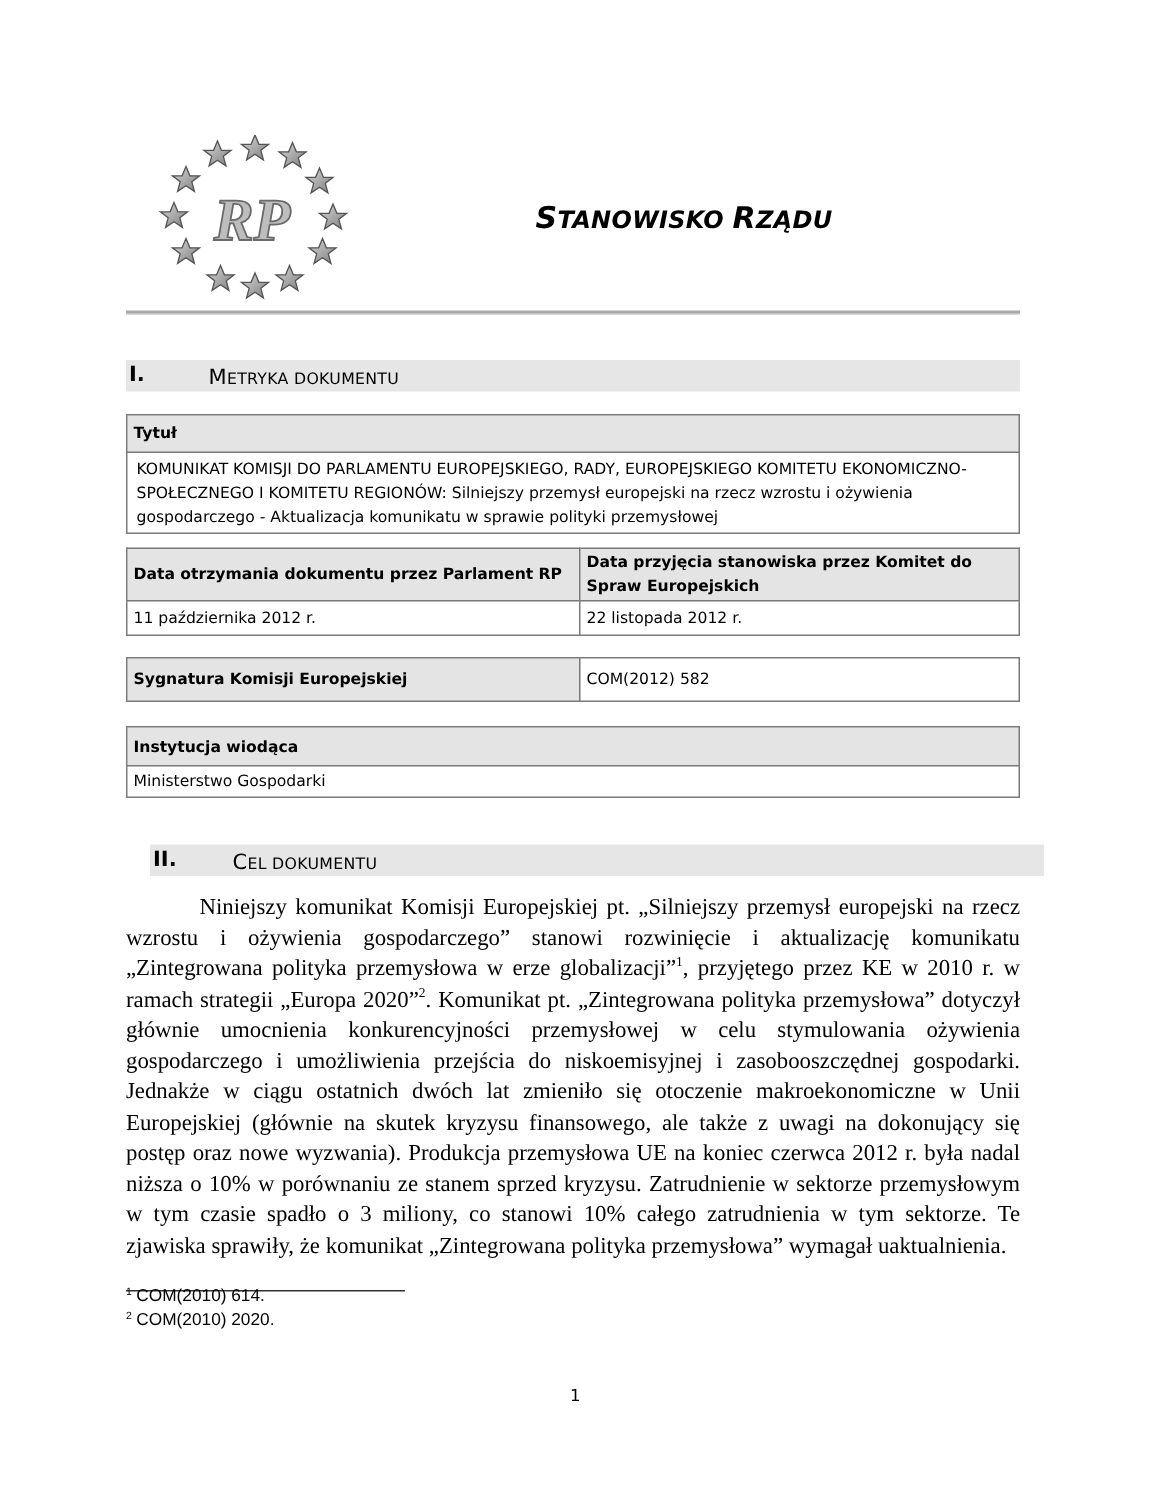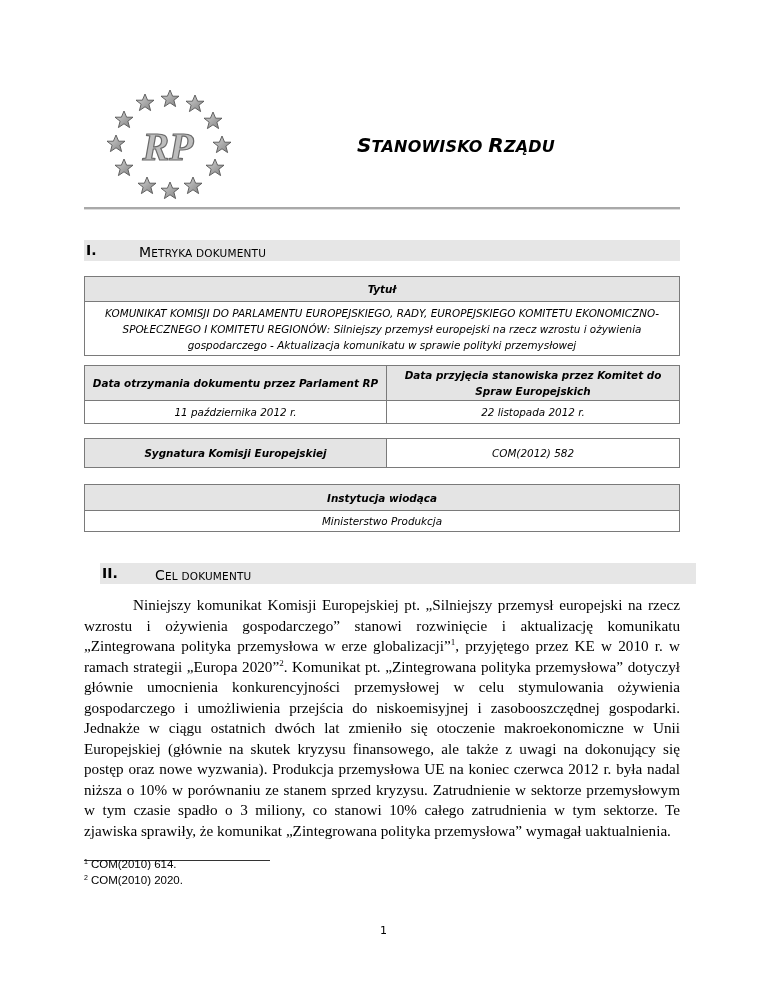--- a/index.html
+++ b/index.html
@@ -17,21 +17,21 @@
   .top-rule { left: 84px; top: 207px; width: 596px; height: 2px; background: #a9a9a9; border-bottom: 1px solid #dcdcdc; }
 
   
   .sec-bar { left: 84px; width: 596px; height: 21px; background: #e6e6e6; }
   .sec-num { position: absolute; left: 2px; top: 2px; font-family: "DejaVu Sans", sans-serif; font-weight: bold; font-size: 14px; }
   .sec-title { position: absolute; left: 55px; top: 4px; font-family: "DejaVu Sans", sans-serif; font-weight: normal; font-size: 10.5px; letter-spacing: 0.2px; }
   .sec-title .cap { font-size: 14px; }
 
   
   table.meta { position: absolute; left: 84px; width: 596px; border-collapse: collapse; font-family: "DejaVu Sans", sans-serif; font-size: 10.4px; }
-  table.meta td { border: 1px solid #7a7a7a; text-align: center; vertical-align: middle; padding: 0 4px; line-height: 16px; font-style: italic; }
+  table.meta td { border: 1px solid #7a7a7a; vertical-align: middle; padding: 0 4px; line-height: 16px; }
   table.meta td.hd { background: #e4e4e4; font-weight: bold; }
   table.meta td.val { background: #ffffff; }
 
   
   .para { left: 84px; top: 595px; width: 596px; font-family: "Liberation Serif", "DejaVu Serif", serif; font-size: 15.2px; line-height: 20.5px; text-align: justify; text-indent: 49px; }
   .para sup { font-size: 9px; line-height: 0; }
 
   .fn-rule { left: 84px; top: 860px; width: 186px; height: 1px; background: #333; }
   .footnotes { left: 84px; top: 855px; font-family: Liberation Sans, sans-serif; font-size: 11.5px; line-height: 14px; }
   .footnotes sup { font-size: 7px; vertical-align: 4px; margin-right: 3px; }
@@ -110,21 +110,21 @@
   </tr>
 </tbody>
   </table>
 
 <table class="meta" style="top:484px;">
   <tbody>
       <tr>
         <td class="hd" style="height:25px;">Instytucja wiodąca</td>
       </tr>
   <tr>
-        <td class="val" style="height:20px;">Ministerstwo Produkcja</td>
+        <td class="val" style="height:20px;">Ministerstwo Gospodarki</td>
       </tr>
 </tbody>
   </table>
 
 <div class="abs sec-bar" style="top:563px;margin-left:16px;">
   <span class="sec-num">II.</span>
   <span class="sec-title"><span class="cap">C</span><span>EL DOKUMENTU</span></span>
 </div>
 
 <div class="abs para"><span>Niniejszy komunikat Komisji Europejskiej pt. „Silniejszy przemysł europejski na rzecz wzrostu i ożywienia gospodarczego” stanowi rozwinięcie i aktualizację komunikatu „Zintegrowana polityka przemysłowa w erze globalizacji”</span><sup>1</sup><span>, przyjętego przez KE w 2010 r. w ramach strategii „Europa 2020”</span><sup>2</sup><span>. Komunikat pt. „Zintegrowana polityka przemysłowa” dotyczył głównie umocnienia konkurencyjności przemysłowej w celu stymulowania ożywienia gospodarczego i umożliwienia przejścia do niskoemisyjnej i zasobooszczędnej gospodarki. Jednakże w ciągu ostatnich dwóch lat zmieniło się otoczenie makroekonomiczne w Unii Europejskiej (głównie na skutek kryzysu finansowego, ale także z uwagi na dokonujący się postęp oraz nowe wyzwania). Produkcja przemysłowa UE na koniec czerwca 2012 r. była nadal niższa o 10% w porównaniu ze stanem sprzed kryzysu. Zatrudnienie w sektorze przemysłowym w tym czasie spadło o 3 miliony, co stanowi 10% całego zatrudnienia w tym sektorze. Te zjawiska sprawiły, że komunikat „Zintegrowana polityka przemysłowa” wymagał uaktualnienia.</span></div>

